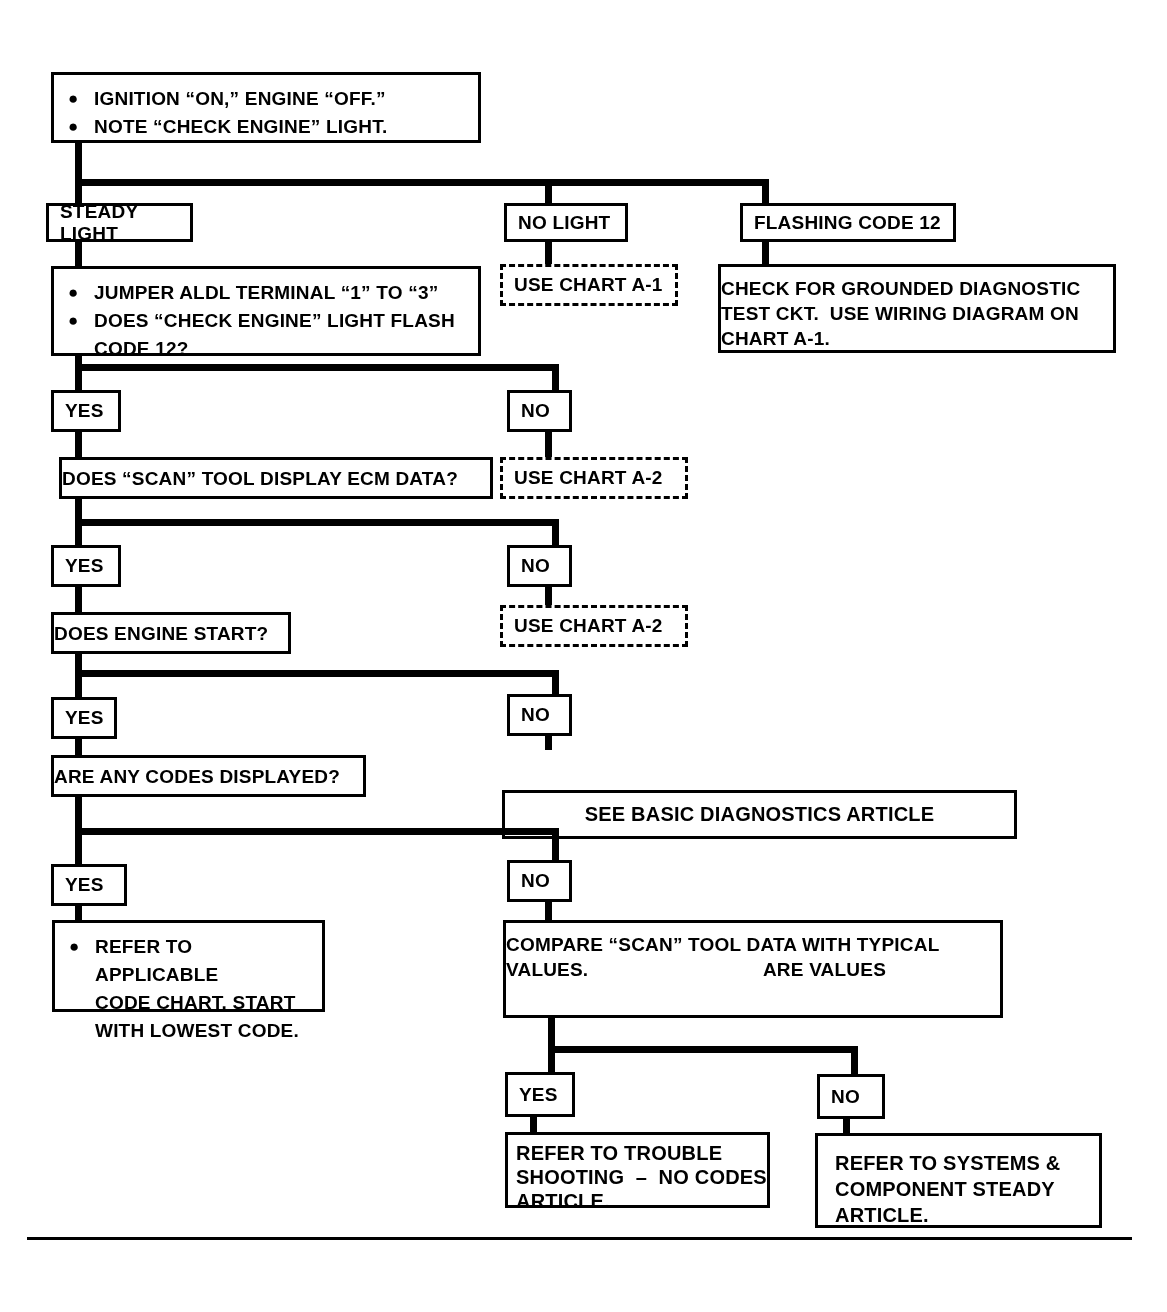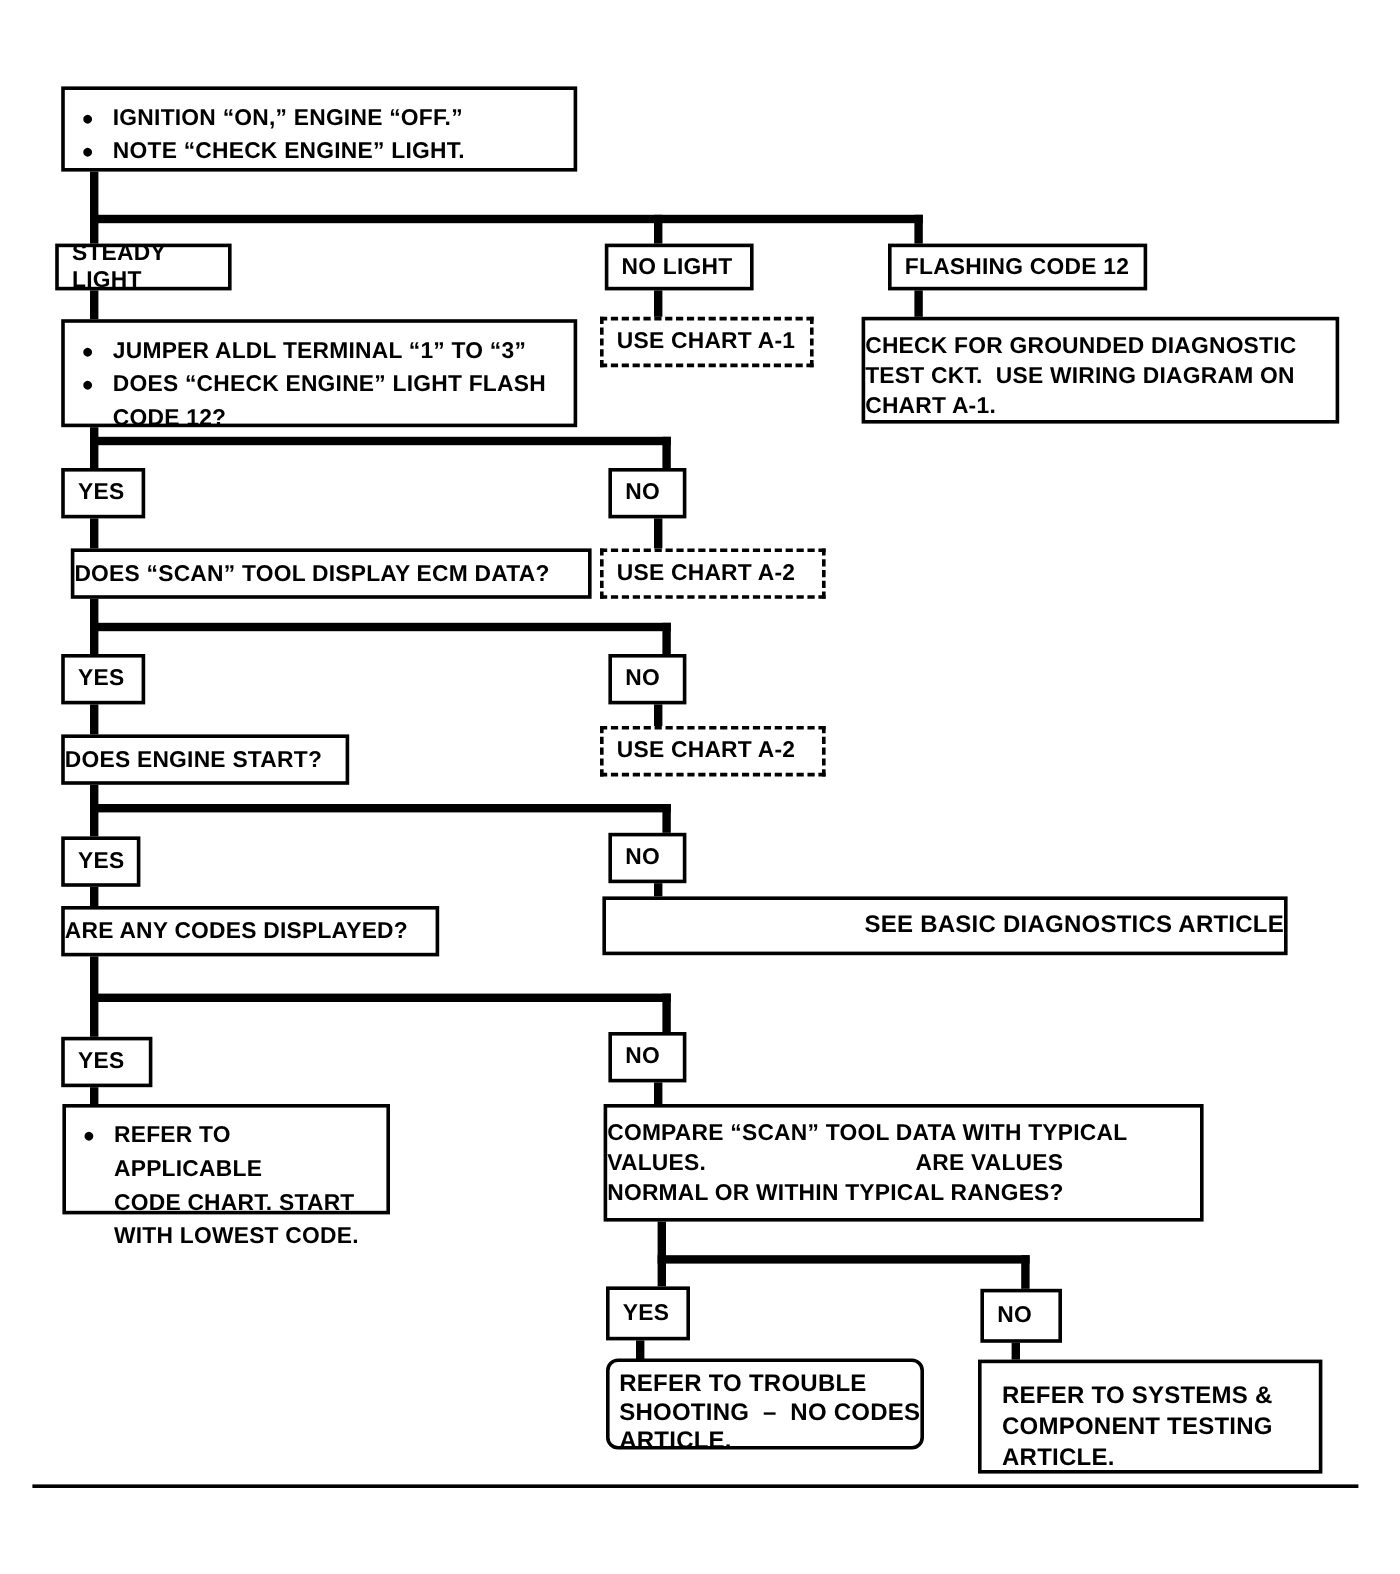--- a/index.html
+++ b/index.html
@@ -149,21 +149,21 @@
     <span>NO</span>
   </div>
 
   <div class="v" style="left:75px;top:739px;height:20px;"></div>
   <div class="v" style="left:545px;top:736px;height:14px;"></div>
 
   <div class="box stmt center" style="left:51px;top:755px;width:315px;height:42px;">
     <span>ARE ANY CODES DISPLAYED?</span>
   </div>
 
-  <div class="box stmt center" style="left:502px;top:747px;width:571px;height:49px;justify-content:flex-end;">
+  <div class="box stmt center" style="left:502px;top:790px;width:515px;height:49px;justify-content:center;">
     <span class="bold-head">SEE BASIC DIAGNOSTICS ARTICLE</span>
   </div>
 
   <div class="v" style="left:75px;top:797px;height:70px;"></div>
   <div class="h" style="left:75px;top:828px;width:484px;"></div>
   <div class="v" style="left:552px;top:828px;height:36px;"></div>
 
   <div class="box tag" style="left:51px;top:864px;width:76px;height:42px;">
     <span>YES</span>
   </div>
@@ -179,44 +179,43 @@
       <span class="dot">●</span>
       <span class="bt">REFER TO APPLICABLE
 CODE CHART.  START
 WITH LOWEST CODE.</span>
     </div>
   </div>
 
   <div class="box stmt" style="left:503px;top:920px;width:500px;height:98px;">
     <span class="line">COMPARE “SCAN” TOOL DATA WITH TYPICAL</span>
     <span class="line">VALUES.                                ARE VALUES</span>
-    <span class="line">NORMAL OR WITHIN TYPICAL RANGES?</span>
   </div>
 
   <div class="v" style="left:548px;top:1018px;height:62px;"></div>
   <div class="h" style="left:548px;top:1046px;width:310px;"></div>
   <div class="v" style="left:851px;top:1046px;height:34px;"></div>
 
   <div class="box tag" style="left:505px;top:1072px;width:70px;height:45px;">
     <span>YES</span>
   </div>
   <div class="box tag" style="left:817px;top:1074px;width:68px;height:45px;">
     <span>NO</span>
   </div>
 
   <div class="v" style="left:530px;top:1117px;height:18px;"></div>
   <div class="v" style="left:843px;top:1119px;height:18px;"></div>
 
-  <div class="box stmt" style="left:505px;top:1132px;width:265px;height:76px;padding:6px 8px;line-height:24px;border-radius:10px;">
+  <div class="box stmt" style="left:505px;top:1132px;width:265px;height:76px;padding:6px 8px;line-height:24px;">
     <span class="line bold-head">REFER TO TROUBLE</span>
     <span class="line bold-head">SHOOTING  –  NO CODES</span>
     <span class="line bold-head">ARTICLE.</span>
   </div>
 
   <div class="box stmt" style="left:815px;top:1133px;width:287px;height:95px;padding:14px 17px;line-height:26px;">
     <span class="line bold-head">REFER TO SYSTEMS &amp;</span>
-    <span class="line bold-head">COMPONENT TESTING</span>
+    <span class="line bold-head">COMPONENT STEADY</span>
     <span class="line bold-head">ARTICLE.</span>
   </div>
 
   <div class="rule" style="left:27px;top:1237px;width:1105px;"></div>
 
 </div>
 
 </body></html>

